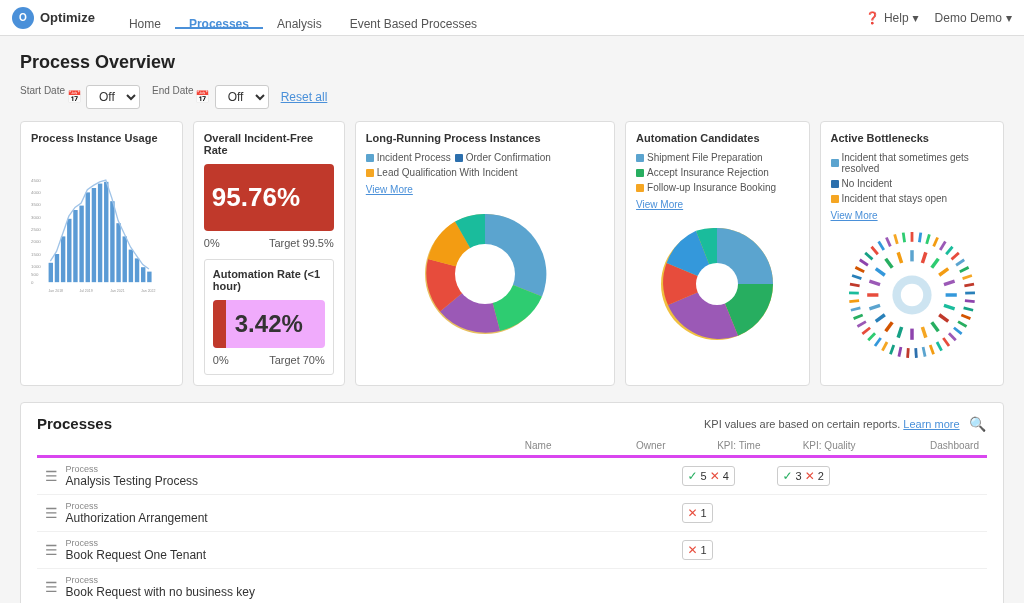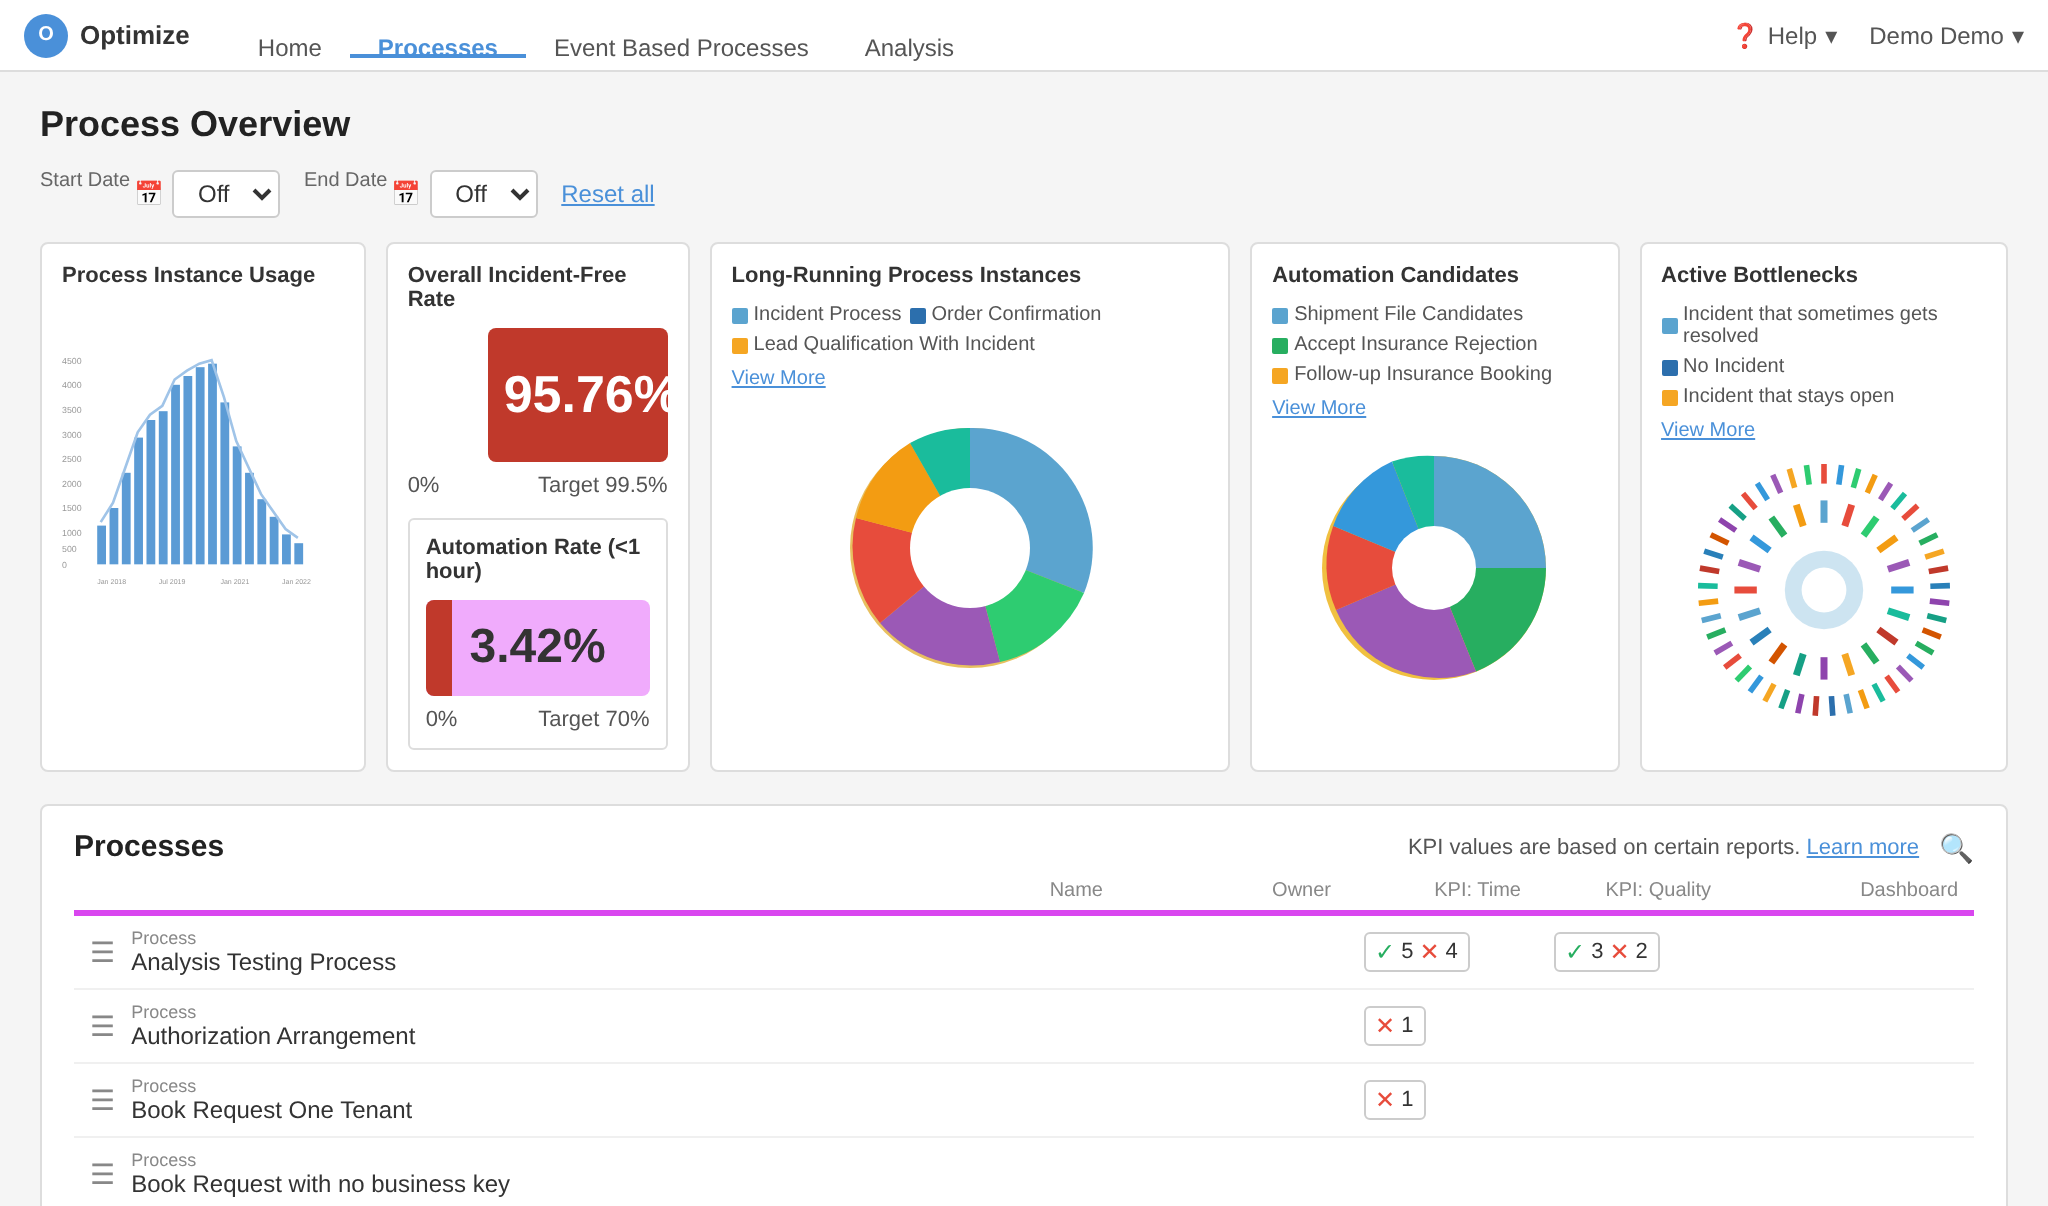--- a/index.html
+++ b/index.html
@@ -64,21 +64,20 @@
 
     
     .bar-chart-area { width: 100%; height: 160px; position: relative; }
 
     
     .rate-box {
       background: #c0392b; border-radius: 4px;
       text-align: left; padding: 10px;
       color: white; font-size: 28px; font-weight: bold;
       margin-bottom: 6px;
-      margin-left: 40px;
     }
     .rate-footer { display: flex; justify-content: space-between; font-size: 11px; color: #555; }
 
     .auto-rate-box {
       background: #f0abfc; border-radius: 4px; position: relative;
       padding: 10px; margin-top: 8px; margin-bottom: 6px;
       color: #333; font-size: 24px; font-weight: bold; text-align: center;
     }
     .auto-rate-bar {
       position: absolute; left: 0; top: 0; bottom: 0; width: 12%;
@@ -131,22 +130,22 @@
 <body>
 
 <nav class="top-nav">
   <div class="brand">
     <div class="brand-icon">O</div>
     <span>Optimize</span>
   </div>
   <div class="nav-items">
     <div class="nav-item">Home</div>
     <div class="nav-item active">Processes</div>
+    <div class="nav-item">Analysis</div>
     <div class="nav-item">Event Based Processes</div>
-    <div class="nav-item">Analysis</div>
   </div>
   <div class="nav-right">
     <div class="help-btn">
       <span>❓</span>
       <span>Help</span>
       <span>▾</span>
     </div>
     <div class="demo-btn">
       <span>Demo Demo</span>
       <span>▾</span>
@@ -276,21 +275,21 @@
           <circle cx="50" cy="50" r="20" fill="white"></circle>
         </svg>
       </div>
     </div>
 
     <div class="card card-medium">
       <div class="card-title">Automation Candidates</div>
       <div class="pie-legend">
         <div class="legend-item">
           <div class="legend-dot" style="background:#5ba4cf;"></div>
-          <span>Shipment File Candidates</span>
+          <span>Shipment File Preparation</span>
         </div>
         <div class="legend-item">
           <div class="legend-dot" style="background:#27ae60;"></div>
           <span>Accept Insurance Rejection</span>
         </div>
         <div class="legend-item">
           <div class="legend-dot" style="background:#f5a623;"></div>
           <span>Follow-up Insurance Booking</span>
         </div>
       </div>

